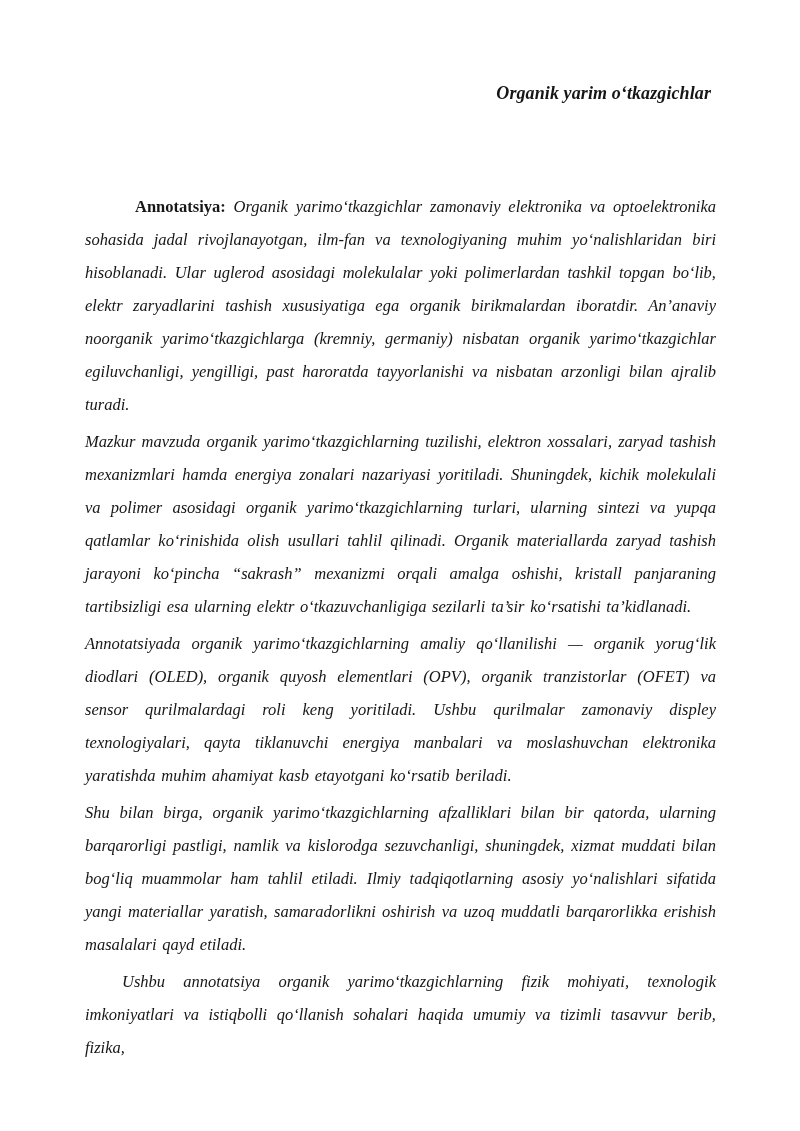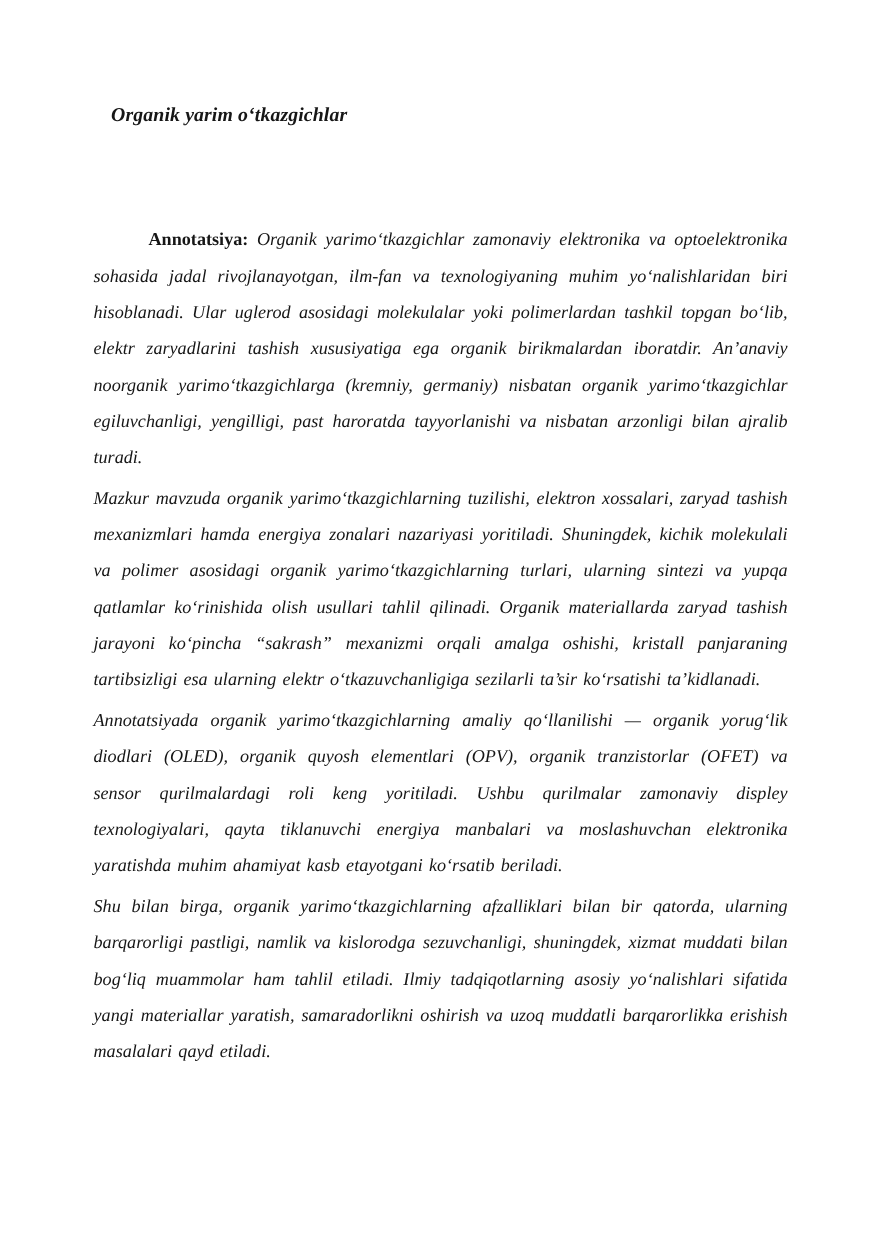--- a/index.html
+++ b/index.html
@@ -13,22 +13,22 @@
     height: 1131px;
     margin: 0 auto;
     background: #ffffff;
     box-sizing: border-box;
     padding: 78px 84px 0 85px;
     font-family: "Liberation Serif", serif;
     color: #161616;
     overflow: hidden;
   }
   .doc-title {
-    margin: 16px;
-    text-align: left;
+    margin: 5px;
+    text-align: right;
     font-size: 18px;
     line-height: 21px;
     font-weight: bold;
     font-style: italic;
     letter-spacing: 0.1px;
   }
   .doc-body {
     margin-top: 86px;
     font-style: italic;
     font-size: 16.5px;
@@ -57,14 +57,15 @@
 
   <div class="doc-body">
     <p class="para indent"><b class="lead-label">Annotatsiya:</b> <span>Organik yarimoʻtkazgichlar zamonaviy elektronika va optoelektronika sohasida jadal rivojlanayotgan, ilm-fan va texnologiyaning muhim yoʻnalishlaridan biri hisoblanadi. Ular uglerod asosidagi molekulalar yoki polimerlardan tashkil topgan boʻlib, elektr zaryadlarini tashish xususiyatiga ega organik birikmalardan iboratdir. An’anaviy noorganik yarimoʻtkazgichlarga (kremniy, germaniy) nisbatan organik yarimoʻtkazgichlar egiluvchanligi, yengilligi, past haroratda tayyorlanishi va nisbatan arzonligi bilan ajralib turadi.</span></p>
 
     <p class="para">Mazkur mavzuda organik yarimoʻtkazgichlarning tuzilishi, elektron xossalari, zaryad tashish mexanizmlari hamda energiya zonalari nazariyasi yoritiladi. Shuningdek, kichik molekulali va polimer asosidagi organik yarimoʻtkazgichlarning turlari, ularning sintezi va yupqa qatlamlar koʻrinishida olish usullari tahlil qilinadi. Organik materiallarda zaryad tashish jarayoni koʻpincha “sakrash” mexanizmi orqali amalga oshishi, kristall panjaraning tartibsizligi esa ularning elektr oʻtkazuvchanligiga sezilarli ta’sir koʻrsatishi ta’kidlanadi.</p>
 
     <p class="para">Annotatsiyada organik yarimoʻtkazgichlarning amaliy qoʻllanilishi — organik yorugʻlik diodlari (OLED), organik quyosh elementlari (OPV), organik tranzistorlar (OFET) va sensor qurilmalardagi roli keng yoritiladi. Ushbu qurilmalar zamonaviy displey texnologiyalari, qayta tiklanuvchi energiya manbalari va moslashuvchan elektronika yaratishda muhim ahamiyat kasb etayotgani koʻrsatib beriladi.</p>
 
     <p class="para">Shu bilan birga, organik yarimoʻtkazgichlarning afzalliklari bilan bir qatorda, ularning barqarorligi pastligi, namlik va kislorodga sezuvchanligi, shuningdek, xizmat muddati bilan bogʻliq muammolar ham tahlil etiladi. Ilmiy tadqiqotlarning asosiy yoʻnalishlari sifatida yangi materiallar yaratish, samaradorlikni oshirish va uzoq muddatli barqarorlikka erishish masalalari qayd etiladi.</p>
 
+    <p class="para indent">Ushbu annotatsiya organik yarimoʻtkazgichlarning fizik mohiyati, texnologik imkoniyatlari va istiqbolli qoʻllanish sohalari haqida umumiy va tizimli tasavvur berib, fizika,</p>
   </div>
 </div>
 
 </body></html>

